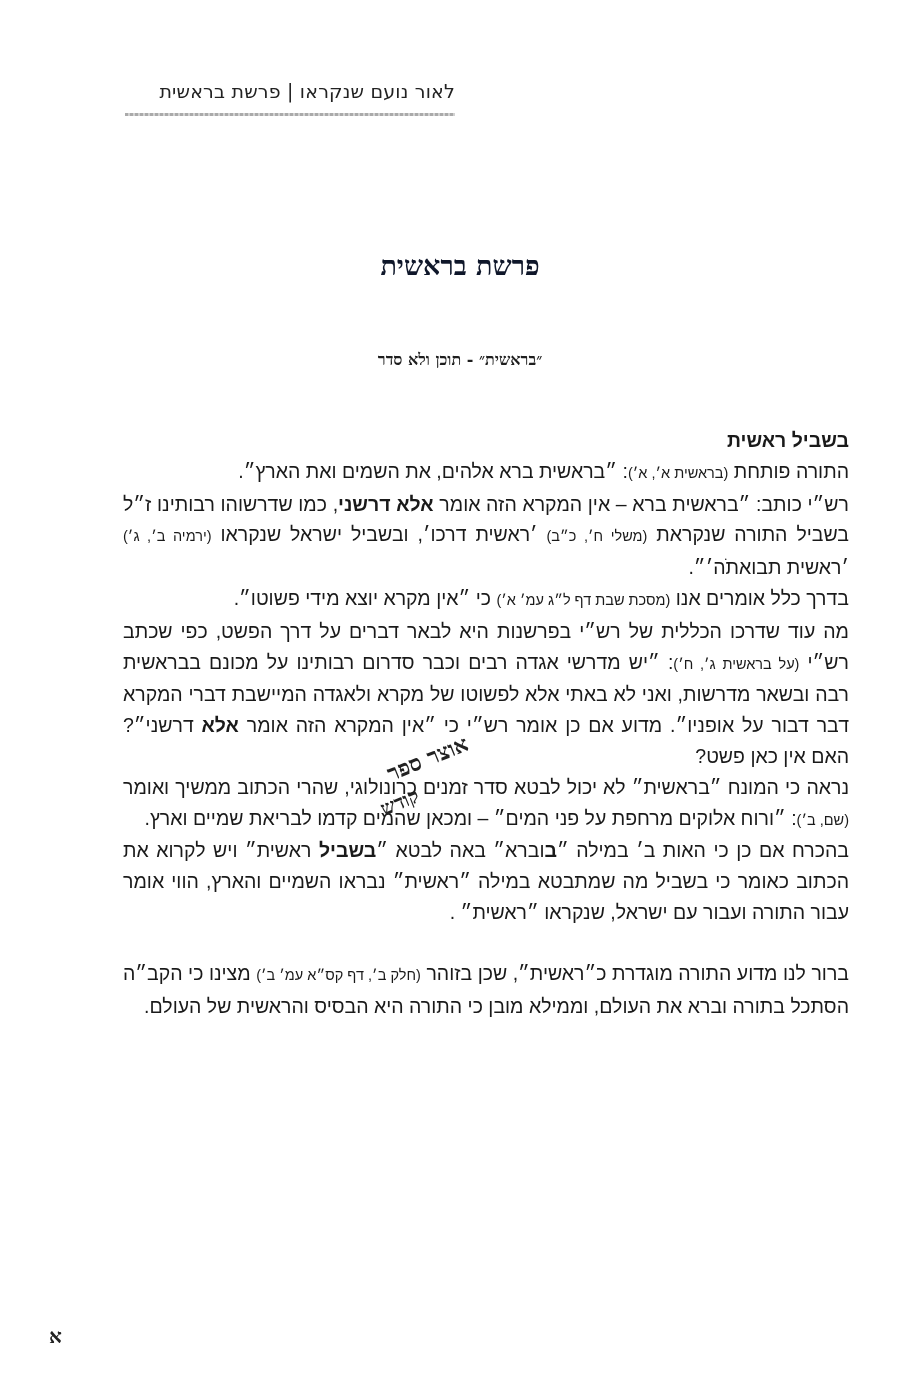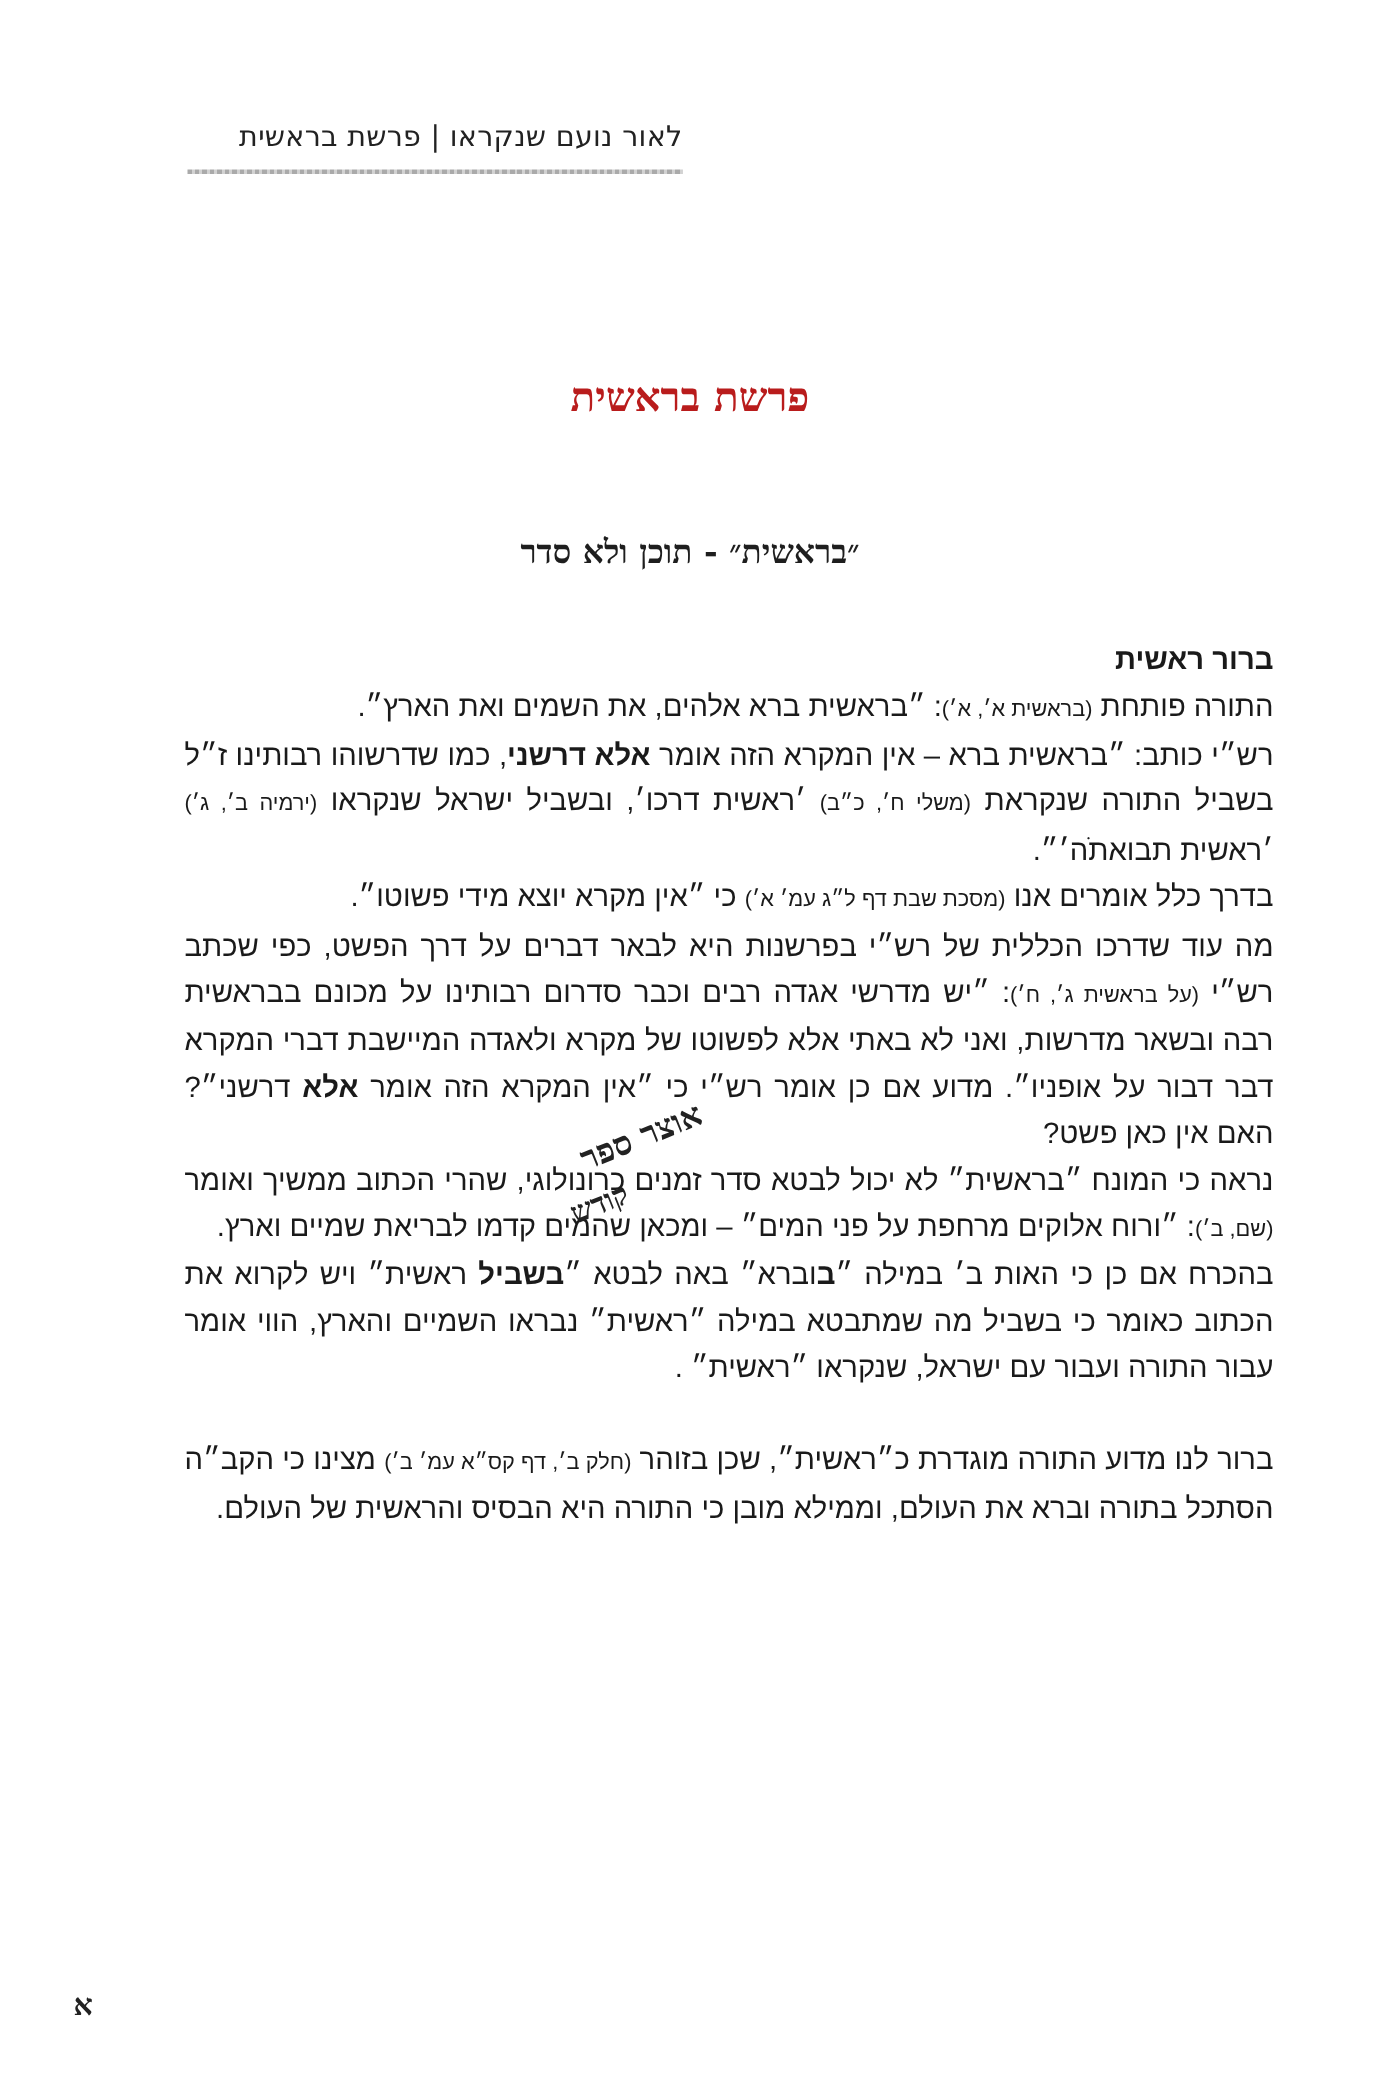--- a/index.html
+++ b/index.html
@@ -14,26 +14,26 @@
       font-family: "DejaVu Sans", sans-serif; font-size: 19px; color: #222;
       letter-spacing: 0.2px;
     }
     .running-header-rule {
       position: absolute; top: 113px; left: 125px; width: 330px; height: 3px;
       background: repeating-linear-gradient(90deg, #aaa 0 3px, #d2d2d2 3px 5px);
     }
     .chapter-title {
       position: absolute; top: 232px; left: 0; width: 920px; text-align: center;
       direction: rtl; font-family: "DejaVu Serif", serif; font-weight: bold;
-      font-size: 27px; color: #b91c1c;
+      font-size: 27px; color: #0f172a;
     }
     .chapter-subtitle {
       position: absolute; top: 337px; left: 0; width: 920px; text-align: center;
       direction: rtl; font-family: "DejaVu Serif", serif; font-weight: bold;
-      font-size: 22px; color: #1e1e1e;
+      font-size: 16px; color: #1e1e1e;
     }
     .body-text {
       position: absolute; top: 425px; left: 123px; width: 726px;
       direction: rtl; text-align: justify; font-family: "Liberation Sans", sans-serif;
       font-size: 19.5px; line-height: 30.8px; color: #1a1a1a;
     }
     .body-text p { margin: 0; }
     .section-heading { font-weight: bold; }
     .src { font-size: 14.5px; }
     .b { font-weight: bold; }
@@ -54,21 +54,21 @@
 </head>
 <body>
 
 <div class="running-header">לאור נועם שנקראו | פרשת בראשית</div>
 <div class="running-header-rule"></div>
 
 <h1 class="chapter-title">פרשת בראשית</h1>
 <h2 class="chapter-subtitle">״בראשית״ - תוכן ולא סדר</h2>
 
 <div class="body-text" id="body">
-    <p class="section-heading">ברור ראשית</p>
+    <p class="section-heading">בשביל ראשית</p>
     <p><span>התורה פותחת </span><span class="src">(בראשית א׳, א׳)</span><span>: ״בראשית ברא אלהים, את השמים ואת הארץ״.</span></p>
     <p><span>רש״י כותב: ״בראשית ברא – אין המקרא הזה אומר </span><span class="b">אלא דרשני</span><span>, כמו שדרשוהו רבותינו ז״ל בשביל התורה שנקראת </span><span class="src">(משלי ח׳, כ״ב)</span><span> ׳ראשית דרכו׳, ובשביל ישראל שנקראו </span><span class="src">(ירמיה ב׳, ג׳)</span><span> ׳ראשית תבואתֹה׳״.</span></p>
     <p><span>בדרך כלל אומרים אנו </span><span class="src">(מסכת שבת דף ל״ג עמ׳ א׳)</span><span> כי ״אין מקרא יוצא מידי פשוטו״.</span></p>
     <p><span>מה עוד שדרכו הכללית של רש״י בפרשנות היא לבאר דברים על דרך הפשט, כפי שכתב רש״י </span><span class="src">(על בראשית ג׳, ח׳)</span><span>: ״יש מדרשי אגדה רבים וכבר סדרום רבותינו על מכונם בבראשית רבה ובשאר מדרשות, ואני לא באתי אלא לפשוטו של מקרא ולאגדה המיישבת דברי המקרא דבר דבור על אופניו״. מדוע אם כן אומר רש״י כי ״אין המקרא הזה אומר </span><span class="b">אלא</span><span> דרשני״? האם אין כאן פשט?</span></p>
     <p><span>נראה כי המונח ״בראשית״ לא יכול לבטא סדר זמנים כרונולוגי, שהרי הכתוב ממשיך ואומר </span><span class="src">(שם, ב׳)</span><span>: ״ורוח אלוקים מרחפת על פני המים״ – ומכאן שהמים קדמו לבריאת שמיים וארץ.</span></p>
     <p><span>בהכרח אם כן כי האות ב׳ במילה ״</span><span class="b">ב</span><span>וברא״ באה לבטא ״</span><span class="b">בשביל</span><span> ראשית״ ויש לקרוא את הכתוב כאומר כי בשביל מה שמתבטא במילה ״ראשית״ נבראו השמיים והארץ, הווי אומר עבור התורה ועבור עם ישראל, שנקראו ״ראשית״ .</span></p>
     <div class="gap"></div>
     <p><span>ברור לנו מדוע התורה מוגדרת כ״ראשית״, שכן בזוהר </span><span class="src">(חלק ב׳, דף קס״א עמ׳ ב׳)</span><span> מצינו כי הקב״ה הסתכל בתורה וברא את העולם, וממילא מובן כי התורה היא הבסיס והראשית של העולם.</span></p>
   </div>
 

